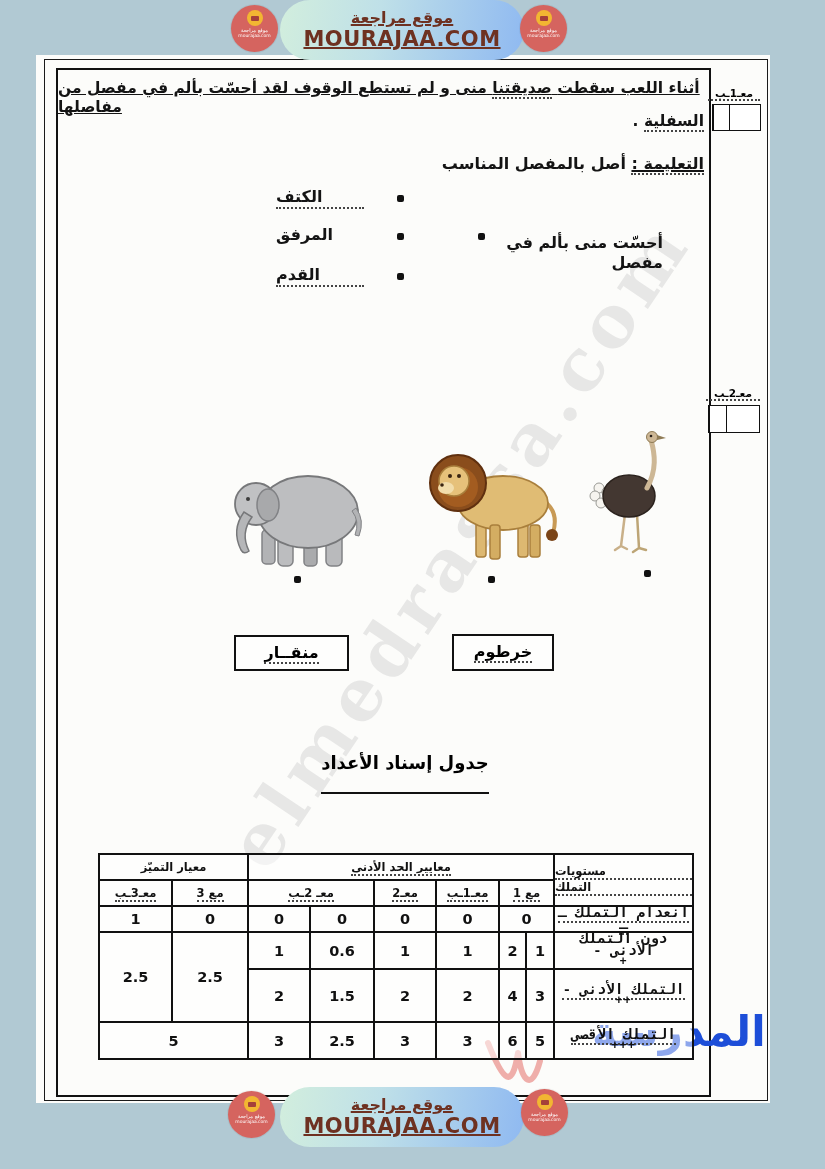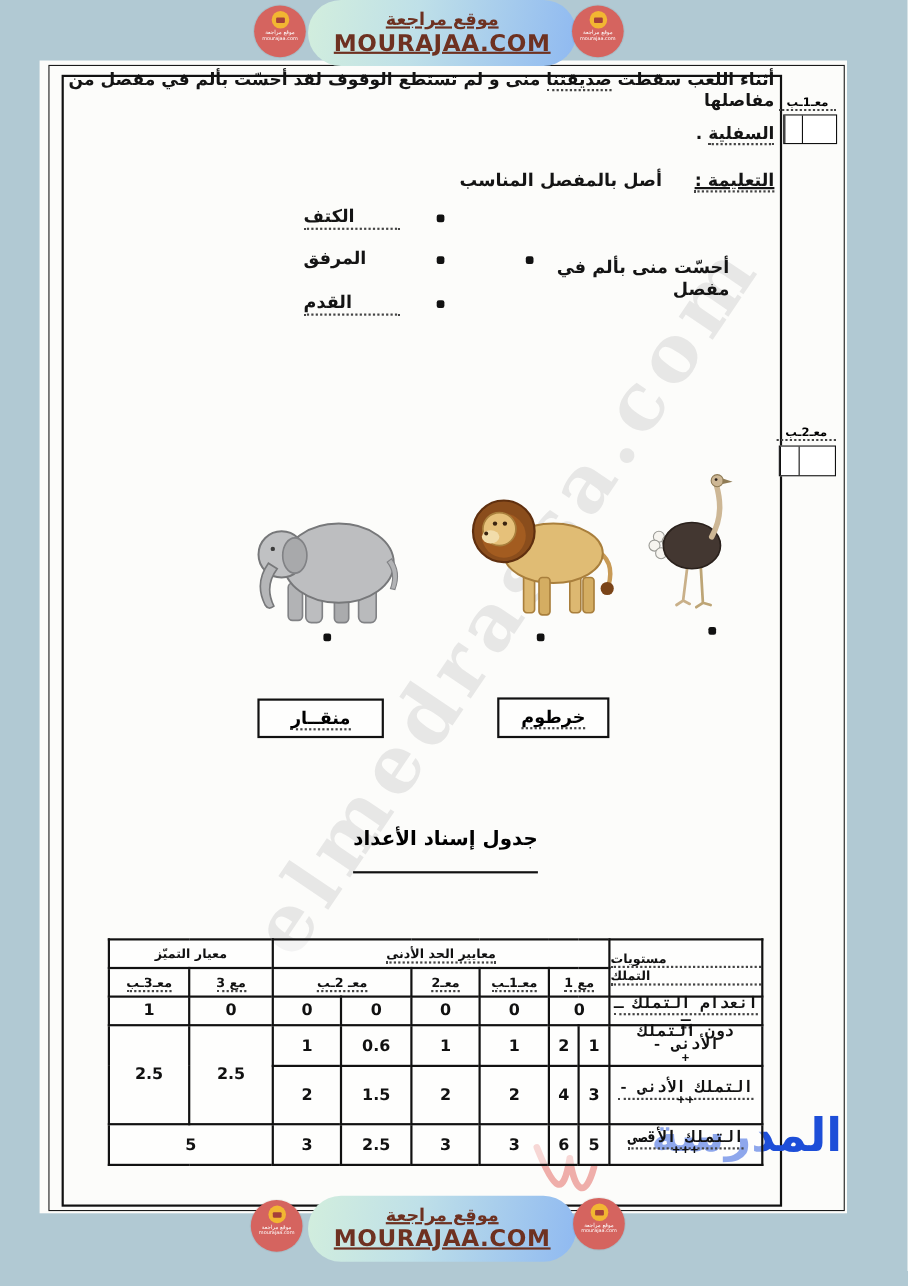--- a/index.html
+++ b/index.html
@@ -48,21 +48,21 @@
   }
   .wm-school{
     left:556px;top:952px;width:178px;text-align:left;direction:rtl;
     font-size:42px;font-weight:bold;color:#1d4ed8;z-index:2;
   }
   .paraph{left:440px;top:980px;opacity:.45;z-index:2;}
   
   .doc{direction:rtl;color:#141414;font-weight:bold;z-index:5;}
   .t16{font-size:16px;line-height:20px;}
   .t15{font-size:15.5px;line-height:19px;}
-  .u{text-decoration:underline;text-decoration-thickness:2px;margin-left:24px;}
+  .u{text-decoration:underline;text-decoration-thickness:2px;}
   .du{border-bottom:2px dotted #444;}
   .dot{width:7px;height:7px;background:#111;border-radius:2px;z-index:6;}
   .ansbox{border:2px solid #111;display:flex;align-items:center;justify-content:center;
     font-weight:bold;font-size:16px;direction:rtl;z-index:5;background:rgba(255,255,255,.6);}
   .title-u{font-size:18px;font-weight:bold;text-align:center;direction:rtl;z-index:5;}
   .title-u span{border-bottom:2px solid #111;padding-bottom:19px;text-align:center;}
   
   .mark-lbl{font-size:10.5px;font-weight:bold;direction:rtl;text-align:center;z-index:5;}
   .mark-box{display:flex;border:1.5px solid #111;z-index:5;background:#fff;}
   .mark-box i{flex:1;border-left:1.5px solid #111;height:100%;}
@@ -119,21 +119,21 @@
       <i></i>
       <i></i>
     </div>
   <div class="abs mark-lbl du" style="left:670px;top:332px;width:54px;">معـ2ـب</div>
   <div class="abs mark-box" style="left:672px;top:350px;width:50px;height:26px;">
       <i></i>
       <i></i>
       <i></i>
     </div>
 
-  <div class="abs doc t15" style="left:22px;right:66px;top:8px;text-align:right;">
+  <div class="abs doc t15" style="left:22px;right:66px;top:24px;text-align:left;text-decoration:underline;">
     <span>أثناء اللعب سقطت</span>
     <span class="du">صديقتنا</span>
     <span>منى و لم تستطع الوقوف لقد أحسّت بألم في مفصل من مفاصلها</span>
   </div>
   <div class="abs doc t15" style="right:66px;top:57px;">
     <span class="du">السفلية</span><span> .</span>
   </div>
 
   <div class="abs doc t16" style="right:66px;top:99px;">
     <span class="u du">التعليمة :</span>

